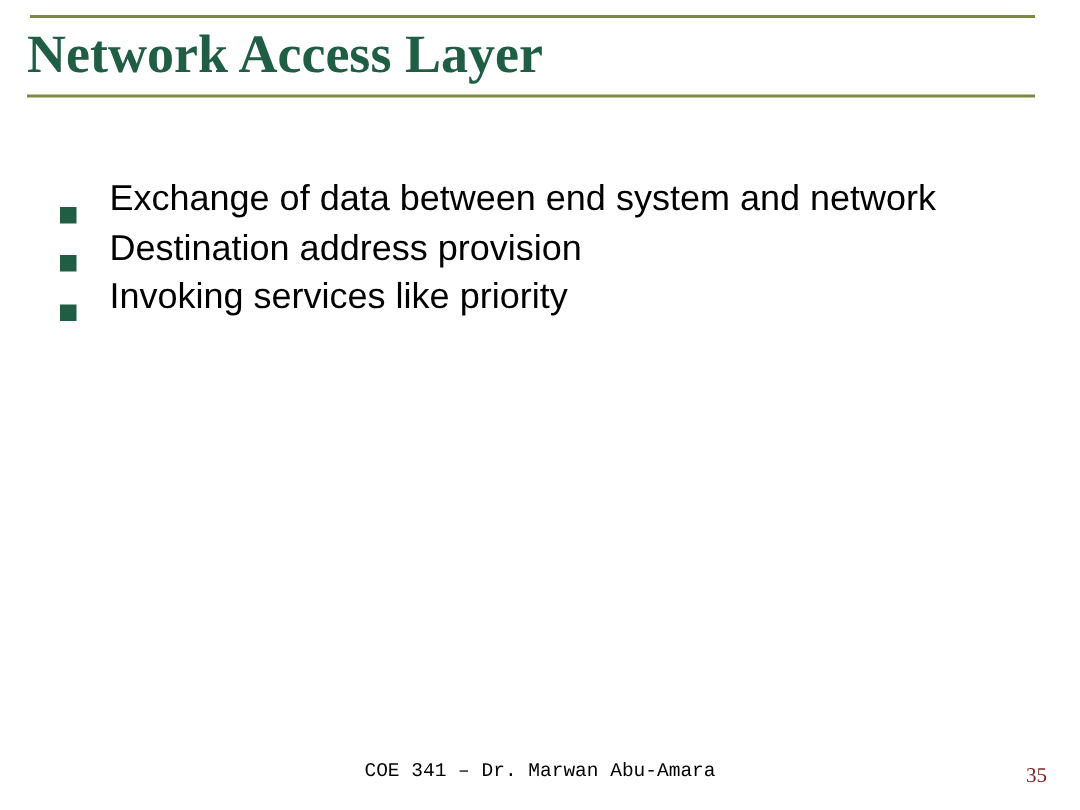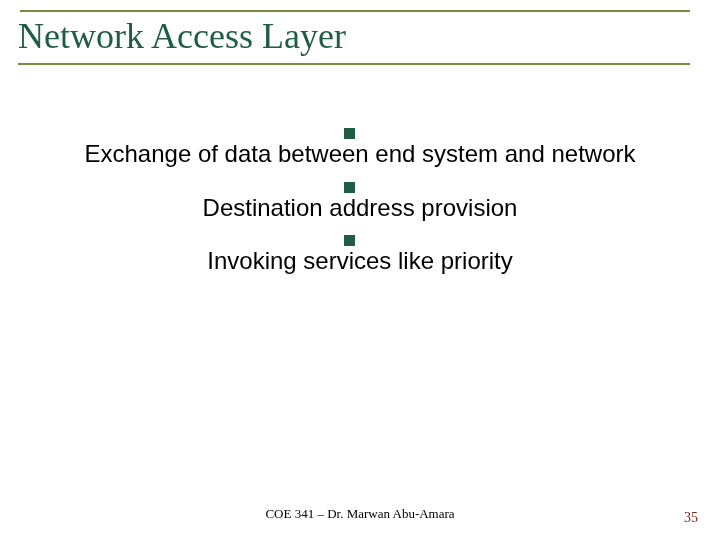--- a/index.html
+++ b/index.html
@@ -28,41 +28,40 @@
     border-top: 2px solid #7a8a42;
     height: 0;
     margin-left: 2px;
     margin-right: 0;
   }
   .title {
     color: #1f5d45;
     font-size: 36px;
     line-height: 1.15;
     margin: 4px 0 6px 0;
-    font-weight: 400;
+    font-weight: 700;
   }
   .rule-bottom {
     border-top: 2px solid #7a8a42;
     height: 0;
   }
   .body {
     position: absolute;
     left: 40px;
     right: 40px;
     top: 118px;
     font-family: Arial, Helvetica, sans-serif;
     color: #000;
     font-size: 24px;
     line-height: 1.28;
   }
   .bullet-row {
     display: flex;
-    align-items: center;
+    align-items: flex-end;
     margin-bottom: 2px;
-    flex-direction: column;
   }
   .bullet-icon {
     width: 11px;
     height: 11px;
     background: #1f5d45;
     margin-top: 10px;
     margin-right: 22px;
     flex: 0 0 auto;
   }
   .bullet-text {
@@ -75,21 +74,21 @@
     right: 0;
     height: 20px;
   }
   .footer-center {
     position: absolute;
     left: 0;
     right: 0;
     text-align: center;
     font-size: 13px;
     color: #000;
-    font-family: Liberation Serif, serif;
+    font-family: Liberation Mono, monospace;
   }
   .footer-right {
     position: absolute;
     right: 22px;
     bottom: 0;
     font-size: 14px;
     color: #7f1d1d;
     font-family: "Times New Roman", Times, serif;
   }
 </style>

